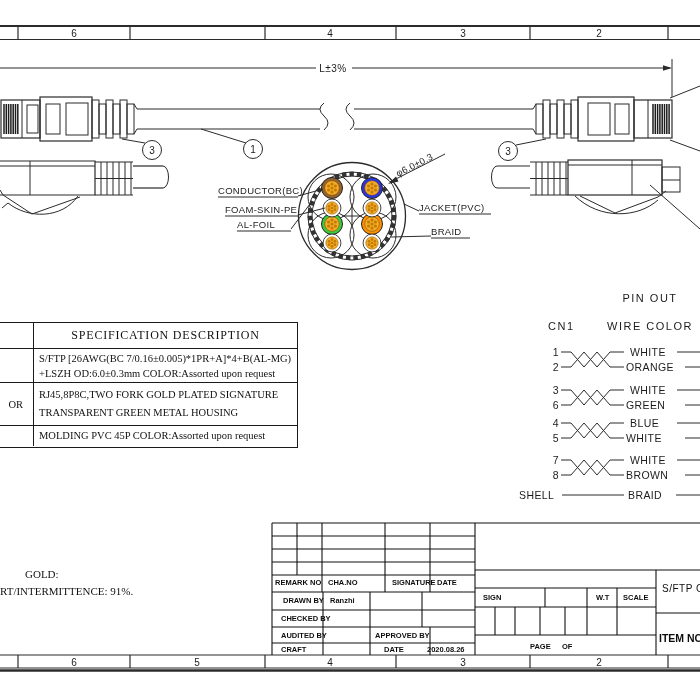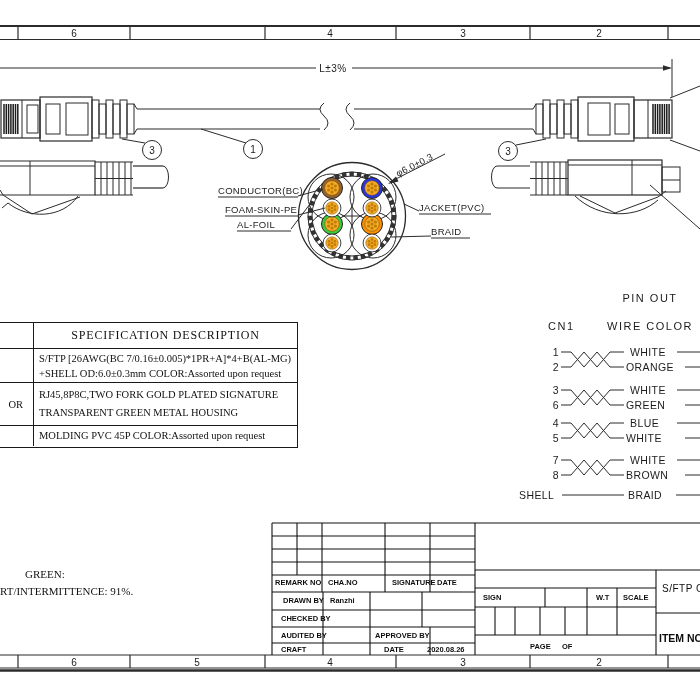--- a/index.html
+++ b/index.html
@@ -422,33 +422,33 @@
   </g>
 </svg>
 
 <div id="spec">
   <div class="c"></div>
   <div class="d hd">SPECIFICATION DESCRIPTION</div>
 
   <div class="c item"></div>
   <div class="d t">
     <div>S/FTP [26AWG(BC 7/0.16±0.005)*1PR+A]*4+B(AL-MG)</div>
-    <div>+SHELL OD:6.0±0.3mm  COLOR:Assorted upon request</div>
+    <div>+LSZH OD:6.0±0.3mm  COLOR:Assorted upon request</div>
   </div>
 
   <div class="c item">OR</div>
   <div class="d t2">
     <div>RJ45,8P8C,TWO FORK  GOLD PLATED SIGNATURE</div>
     <div>TRANSPARENT GREEN METAL HOUSING</div>
   </div>
 
   <div class="c item last"></div>
   <div class="d t last">
     <div>MOLDING PVC   45P  COLOR:Assorted upon request</div>
   </div>
 </div>
 
 <div id="notes">
-  <div class="n1">GREEN:</div>
+  <div class="n1">GOLD:</div>
   <div class="n2">RT/INTERMITTENCE: 91%.</div>
 </div>
 
 </div>
 
 </body></html>

